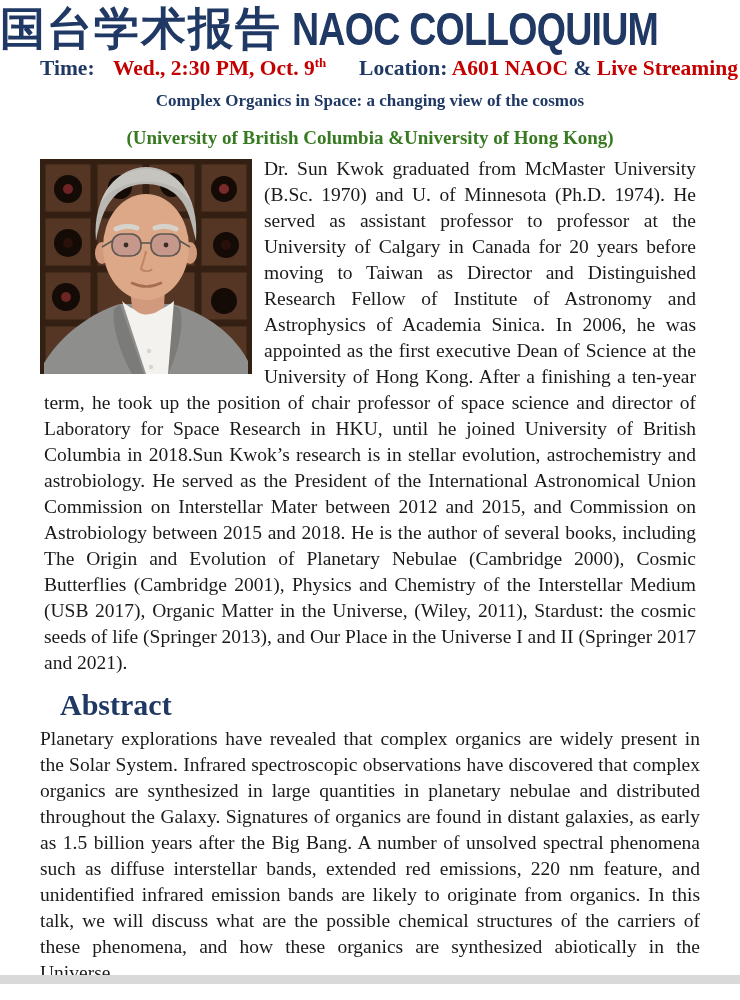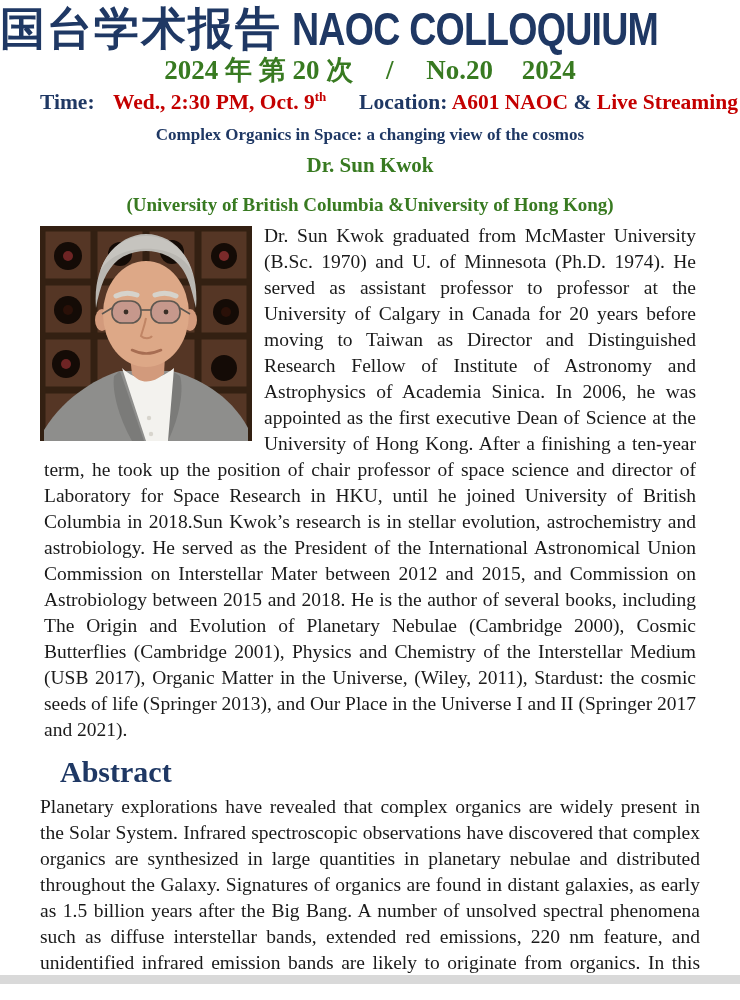--- a/index.html
+++ b/index.html
@@ -47,40 +47,33 @@
 </head>
 <body>
 
 <div class="page">
 
   <div class="masthead">
     <span class="cn">国台学术报告</span>
     <span class="en">NAOC COLLOQUIUM</span>
   </div>
 
-  <div class="session">
-    <span>2024 年 第 20 次</span>
-    <span class="sep">/</span>
-    <span class="num">No.20</span>
-    <span>2024</span>
-  </div>
 
   <div class="meta">
     <span class="navy">Time:</span>
     <span class="sgap"></span>
     <span class="red"><span>Wed., 2:30 PM, Oct. 9</span><sup>th</sup></span>
     <span class="gap"></span>
     <span class="navy">Location:</span>
     <span class="red">A601 NAOC</span>
     <span class="navy">&amp;</span>
     <span class="red">Live Streaming</span>
   </div>
 
   <h1 class="talk-title">Complex Organics in Space: a changing view of the cosmos</h1>
-  <div class="speaker">Dr. Sun Kwok</div>
   <div class="affiliation">(University of British Columbia &amp;University of Hong Kong)</div>
 
   <div class="bio">
     <span class="photo">
       <svg viewBox="0 0 212 215" xmlns="http://www.w3.org/2000/svg">
 
         <rect width="212" height="215" fill="#553625"></rect>
         <path d="M2 0 V215 M54 0 V215 M106 0 V215 M158 0 V215 M210 0 V215" stroke="#332012" stroke-width="7"></path>
         <path d="M0 2 H212 M0 56 H212 M0 110 H212 M0 164 H212" stroke="#332012" stroke-width="7"></path>
 

